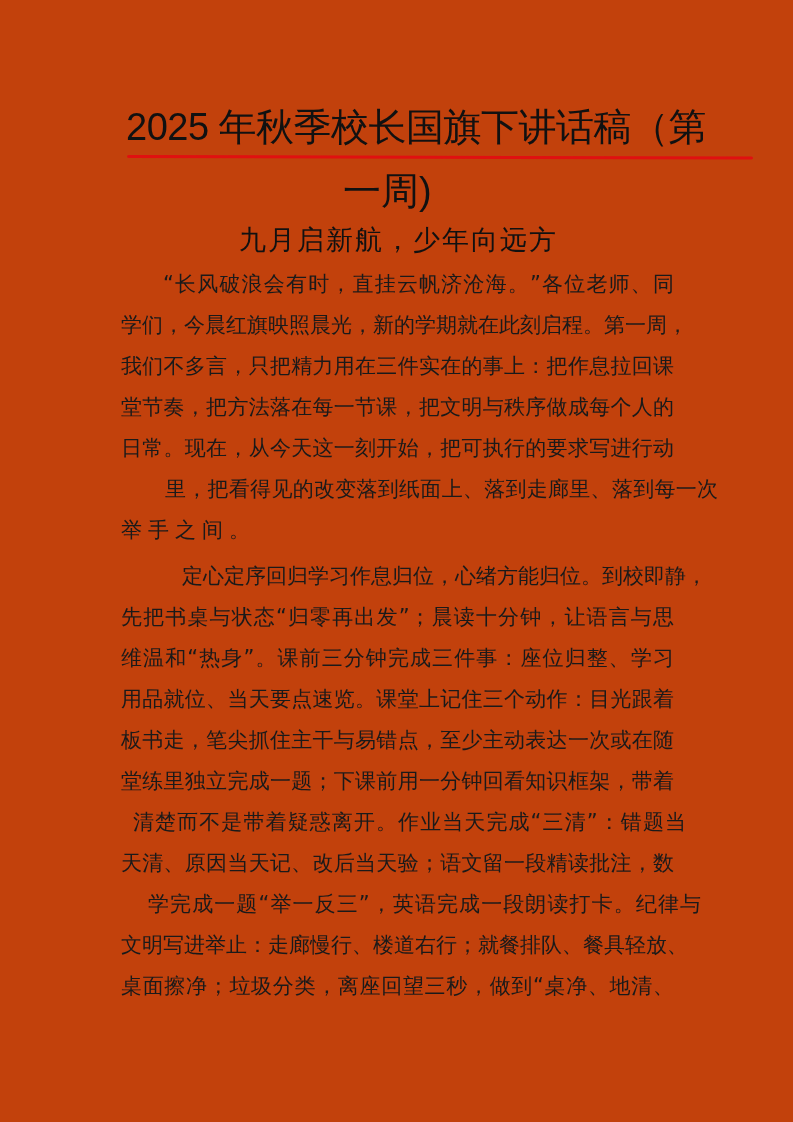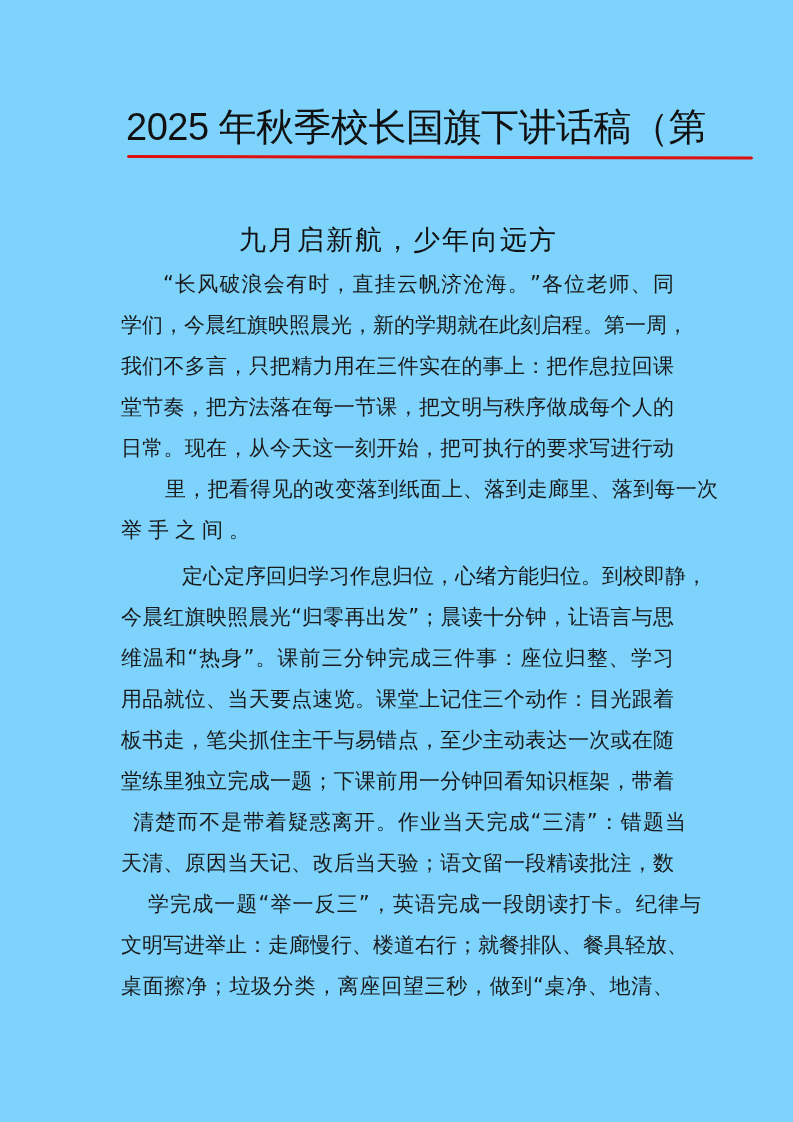--- a/index.html
+++ b/index.html
@@ -12,21 +12,21 @@
       height: 1122px;
       position: relative;
       overflow: hidden;
       color: #111111;
     }
     .page {
       position: absolute;
       left: 0; top: 0;
       width: 793px;
       height: 1122px;
-      background: #7dd3fc;
+      background: #c2410c;
     }
     .title-line1 {
       position: absolute;
       left: 126px;
       top: 104px;
       width: 560px;
       font-family: "Liberation Sans", "DejaVu Sans", sans-serif;
       font-size: 38px;
       line-height: 46px;
       white-space: nowrap;
@@ -94,36 +94,37 @@
       letter-spacing: 6px;
     }
   </style>
 </head>
 <body>
 
 <div class="page">
 
   <div class="title-line1">2025 年秋季校长国旗下讲话稿（第</div>
   <div class="title-rule" style="background: rgb(224, 16, 16);"></div>
+  <div class="title-line2">一周)</div>
 
   <div class="subtitle">九月启新航，少年向远方</div>
 
   <div class="body-text" style="top:269px;">
     <div class="line indent" style="top:0px;">“长风破浪会有时，直挂云帆济沧海。”各位老师、同</div>
     <div class="line" style="top:41px;">学们，今晨红旗映照晨光，新的学期就在此刻启程。第一周，</div>
     <div class="line" style="top:82px;">我们不多言，只把精力用在三件实在的事上：把作息拉回课</div>
     <div class="line" style="top:123px;">堂节奏，把方法落在每一节课，把文明与秩序做成每个人的</div>
     <div class="line" style="top:164px;">日常。现在，从今天这一刻开始，把可执行的要求写进行动</div>
     <div class="line" style="top:205px;margin-left:44px;">里，把看得见的改变落到纸面上、落到走廊里、落到每一次</div>
     <div class="line last" style="top:246px;">举手之间。</div>
   </div>
 
   <div class="body-text" style="top:561px;">
     <div class="line indent" style="top:0px;margin-left:19px;">定心定序回归学习作息归位，心绪方能归位。到校即静，</div>
-    <div class="line" style="top:41px;">今晨红旗映照晨光“归零再出发”；晨读十分钟，让语言与思</div>
+    <div class="line" style="top:41px;">先把书桌与状态“归零再出发”；晨读十分钟，让语言与思</div>
     <div class="line" style="top:82px;">维温和“热身”。课前三分钟完成三件事：座位归整、学习</div>
     <div class="line" style="top:123px;">用品就位、当天要点速览。课堂上记住三个动作：目光跟着</div>
     <div class="line" style="top:164px;">板书走，笔尖抓住主干与易错点，至少主动表达一次或在随</div>
     <div class="line" style="top:205px;">堂练里独立完成一题；下课前用一分钟回看知识框架，带着</div>
     <div class="line" style="top:246px;margin-left:12px;">清楚而不是带着疑惑离开。作业当天完成“三清”：错题当</div>
     <div class="line" style="top:287px;">天清、原因当天记、改后当天验；语文留一段精读批注，数</div>
     <div class="line" style="top:328px;margin-left:27px;">学完成一题“举一反三”，英语完成一段朗读打卡。纪律与</div>
     <div class="line" style="top:369px;">文明写进举止：走廊慢行、楼道右行；就餐排队、餐具轻放、</div>
     <div class="line" style="top:410px;">桌面擦净；垃圾分类，离座回望三秒，做到“桌净、地清、</div>
   </div>

